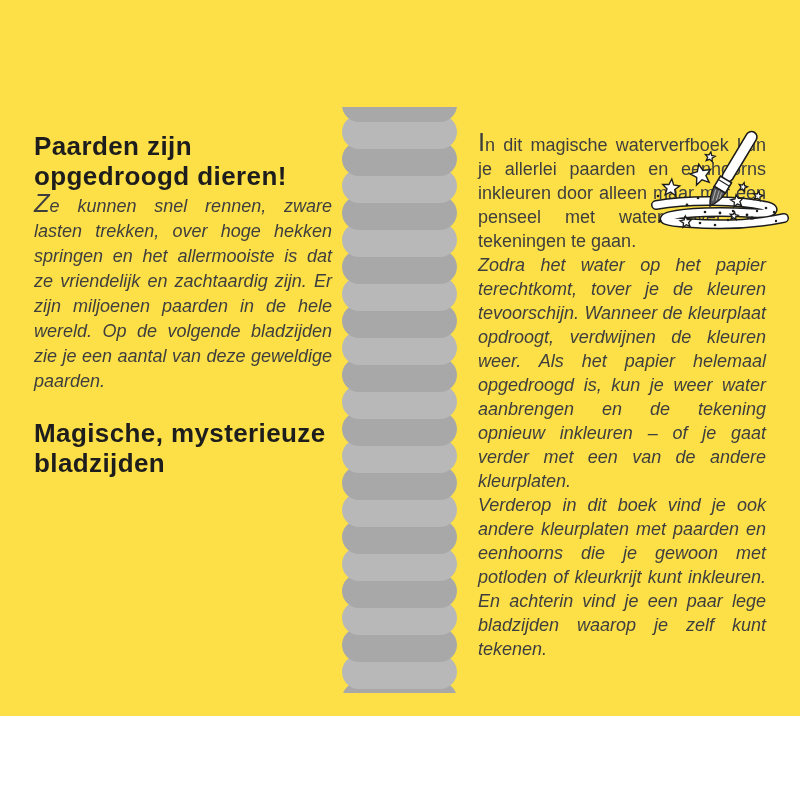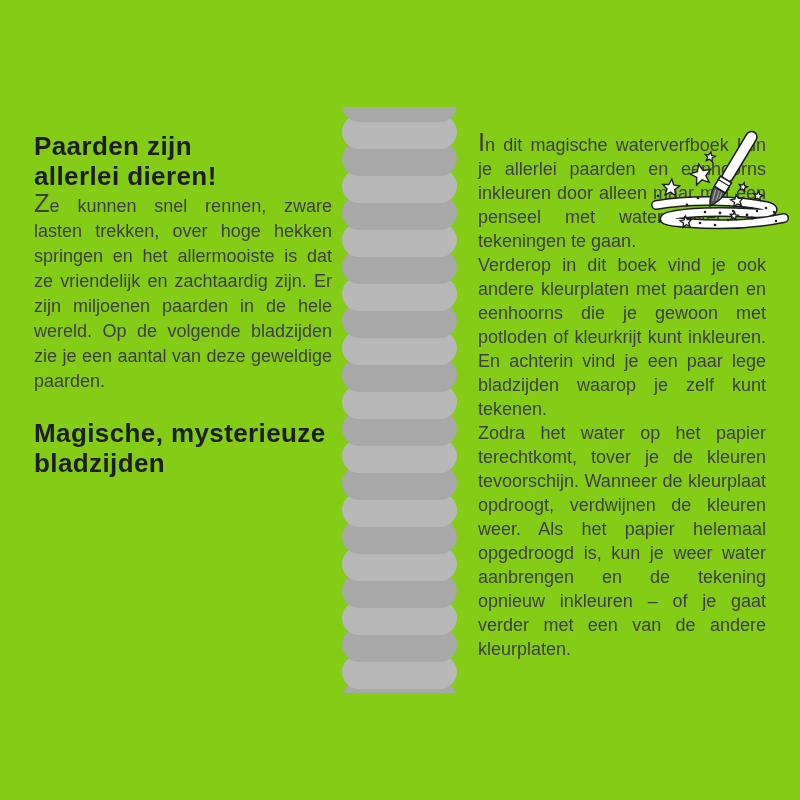--- a/index.html
+++ b/index.html
@@ -1,17 +1,17 @@
 <!DOCTYPE html>
 <html><head>
 <meta charset="utf-8">
 <style>
   html,body { margin:0; padding:0; background:#ffffff; }
   .page {
-    position:relative; width:800px; height:800px; background:#84cc16;
+    position:relative; width:800px; height:716px; background:#fde047;
     font-family:"Liberation Sans", sans-serif; overflow:hidden;
   }
 
   
   .col { position:absolute; }
   .col-left  { left:34px;  top:131px; width:298px; }
   .col-right { left:478px; top:130px; width:288px; }
 
   h2 { margin:0; font-weight:700; color:#1d1d1d; letter-spacing:0.4px; }
   .col-left h2  { font-size:26px; line-height:30px; }
@@ -19,21 +19,21 @@
   .hline { display:block; white-space:nowrap; }
 
   p.body {
     margin:0; font-size:18px; color:#3e3e3e;
     text-align:justify; text-justify:inter-word;
   }
   .col-left  p.body { line-height:25px; }
   .col-right p.body { line-height:24px; }
   p.dropcap::first-letter { font-size:1.42em; }
 
-  .mt-body  { margin-top:13px; }
+  .mt-body  { margin-top:13px;font-style:italic; }
   .mt-head  { margin-top:24px; }
   .mt-first { margin-top:21px; }
 
   
   .binding {
     position:absolute; left:342px; top:107px; width:115px; height:586px;
     overflow:hidden;
   }
   .capsule {
     position:absolute; left:0; width:115px; height:34px; border-radius:17px;
@@ -43,21 +43,21 @@
   .illustration { position:absolute; left:640px; top:125px; width:150px; height:115px; }
 </style>
 </head>
 <body>
 
 <div class="page">
 
   <div class="col col-left">
     <h2>
       <span class="hline">Paarden zijn</span>
-      <span class="hline">allerlei dieren!</span>
+      <span class="hline">opgedroogd dieren!</span>
     </h2>
     <p class="body dropcap mt-body">Ze kunnen snel rennen, zware lasten trekken, over hoge hekken springen en het allermooiste is dat ze vriendelijk en zachtaardig zijn. Er zijn miljoenen paarden in de hele wereld. Op de volgende bladzijden zie je een aantal van deze geweldige paarden.</p>
 
     <h2 class="mt-head">
       <span class="hline">Magische, mysterieuze</span>
       <span class="hline">bladzijden</span>
     </h2>
   </div>
 
   <div class="binding">
@@ -81,22 +81,22 @@
       <div class="capsule" style="top: 440px; z-index: 6; background: rgb(184, 184, 184);"></div>
       <div class="capsule" style="top: 467px; z-index: 5; background: rgb(168, 168, 168);"></div>
       <div class="capsule" style="top: 494px; z-index: 4; background: rgb(184, 184, 184);"></div>
       <div class="capsule" style="top: 521px; z-index: 3; background: rgb(168, 168, 168);"></div>
       <div class="capsule" style="top: 548px; z-index: 2; background: rgb(184, 184, 184);"></div>
       <div class="capsule" style="top: 575px; z-index: 1; background: rgb(168, 168, 168);"></div>
     </div>
 
   <div class="col col-right">
     <p class="body dropcap mt-first">In dit magische waterverfboek kun je allerlei paarden en eenhoorns inkleuren door alleen maar met een penseel met water over de tekeningen te gaan.</p>
+    <p class="body mt-body">Zodra het water op het papier terechtkomt, tover je de kleuren tevoorschijn. Wanneer de kleurplaat opdroogt, verdwijnen de kleuren weer. Als het papier helemaal opgedroogd is, kun je weer water aanbrengen en de tekening opnieuw inkleuren – of je gaat verder met een van de andere kleurplaten.</p>
     <p class="body mt-body">Verderop in dit boek vind je ook andere kleurplaten met paarden en eenhoorns die je gewoon met potloden of kleurkrijt kunt inkleuren. En achterin vind je een paar lege bladzijden waarop je zelf kunt tekenen.</p>
-    <p class="body mt-body">Zodra het water op het papier terechtkomt, tover je de kleuren tevoorschijn. Wanneer de kleurplaat opdroogt, verdwijnen de kleuren weer. Als het papier helemaal opgedroogd is, kun je weer water aanbrengen en de tekening opnieuw inkleuren – of je gaat verder met een van de andere kleurplaten.</p>
   </div>
 
   <svg class="illustration" viewBox="0 0 150 115" aria-hidden="true">
     <defs>
       <path id="star5" d="M0,-1 L0.264,-0.364 L0.951,-0.309 L0.428,0.139 L0.588,0.809 L0,0.45 L-0.588,0.809 L-0.428,0.139 L-0.951,-0.309 L-0.264,-0.364 Z"></path>
     </defs>
 
     <g>
       <path d="M16,80 C50,74 98,75 126,81 C139,84 132,89 112,88 C80,86 46,87 30,91 C19,94 25,97 48,98 C85,101 120,98 144,93" fill="none" stroke="#1c1c1c" stroke-width="10" stroke-linecap="round" stroke-linejoin="round"></path>
       <path d="M16,80 C50,74 98,75 126,81 C139,84 132,89 112,88 C80,86 46,87 30,91 C19,94 25,97 48,98 C85,101 120,98 144,93" fill="none" stroke="#ffffff" stroke-width="7" stroke-linecap="round" stroke-linejoin="round"></path>

